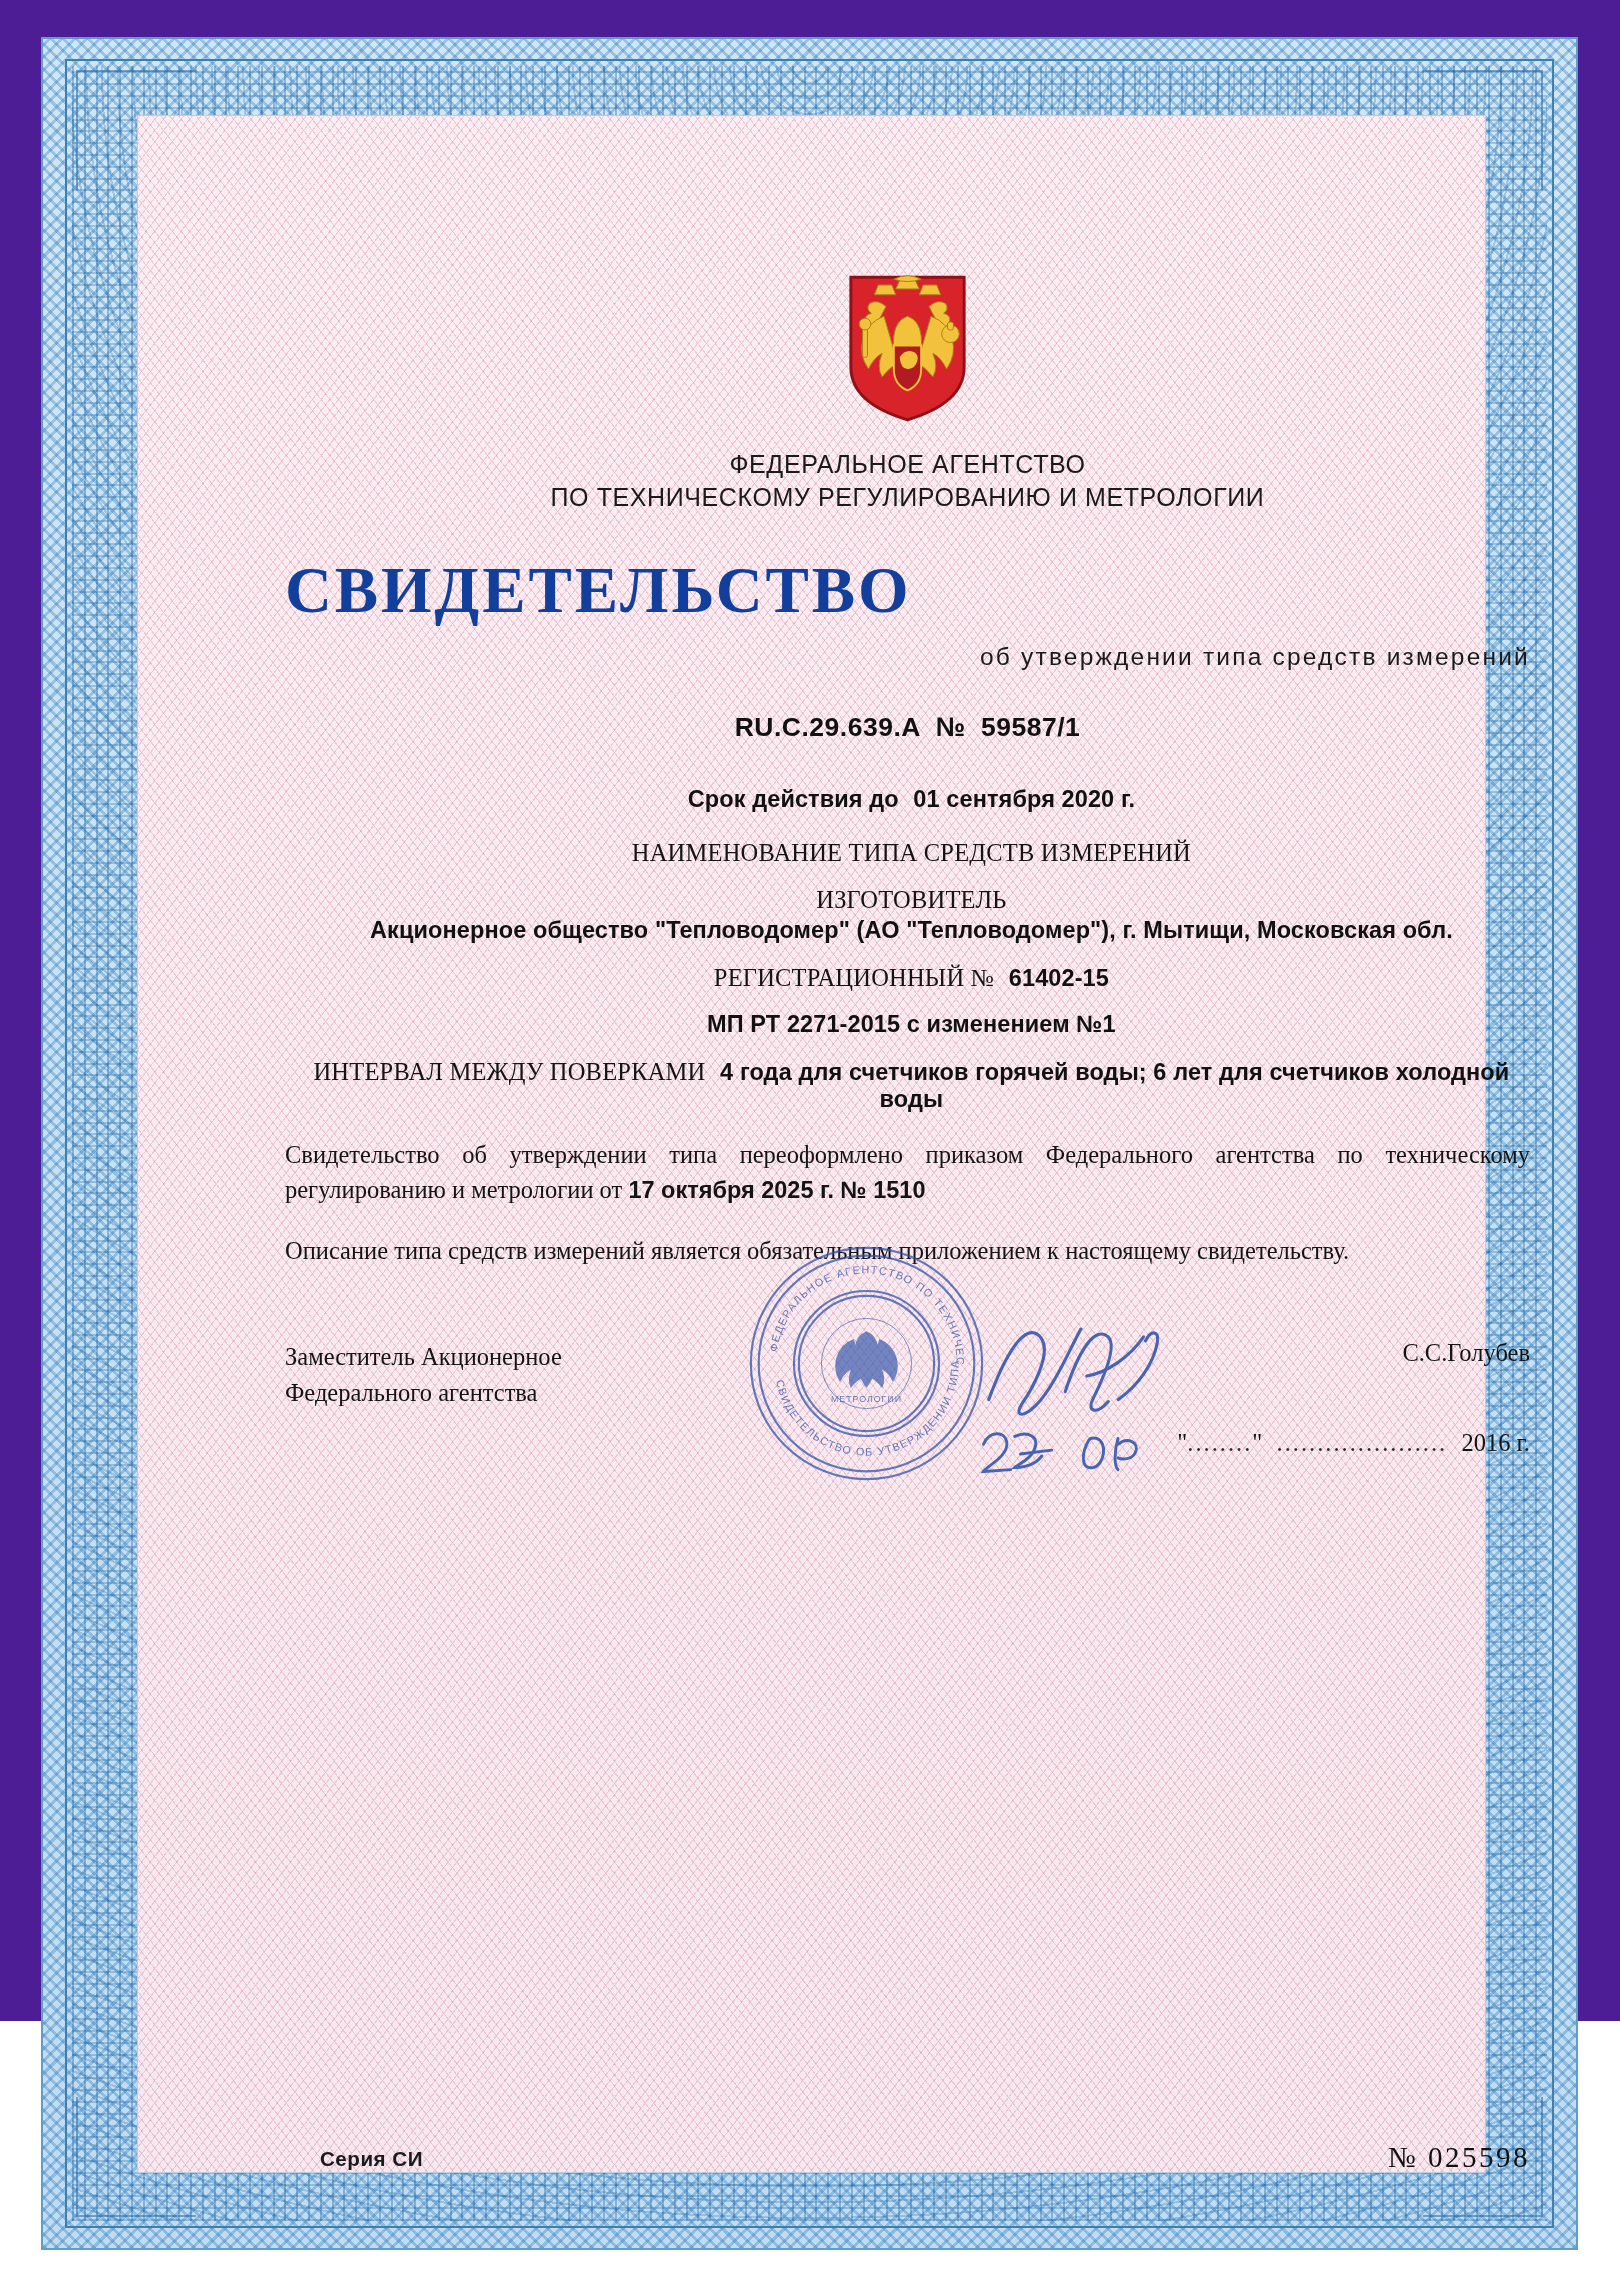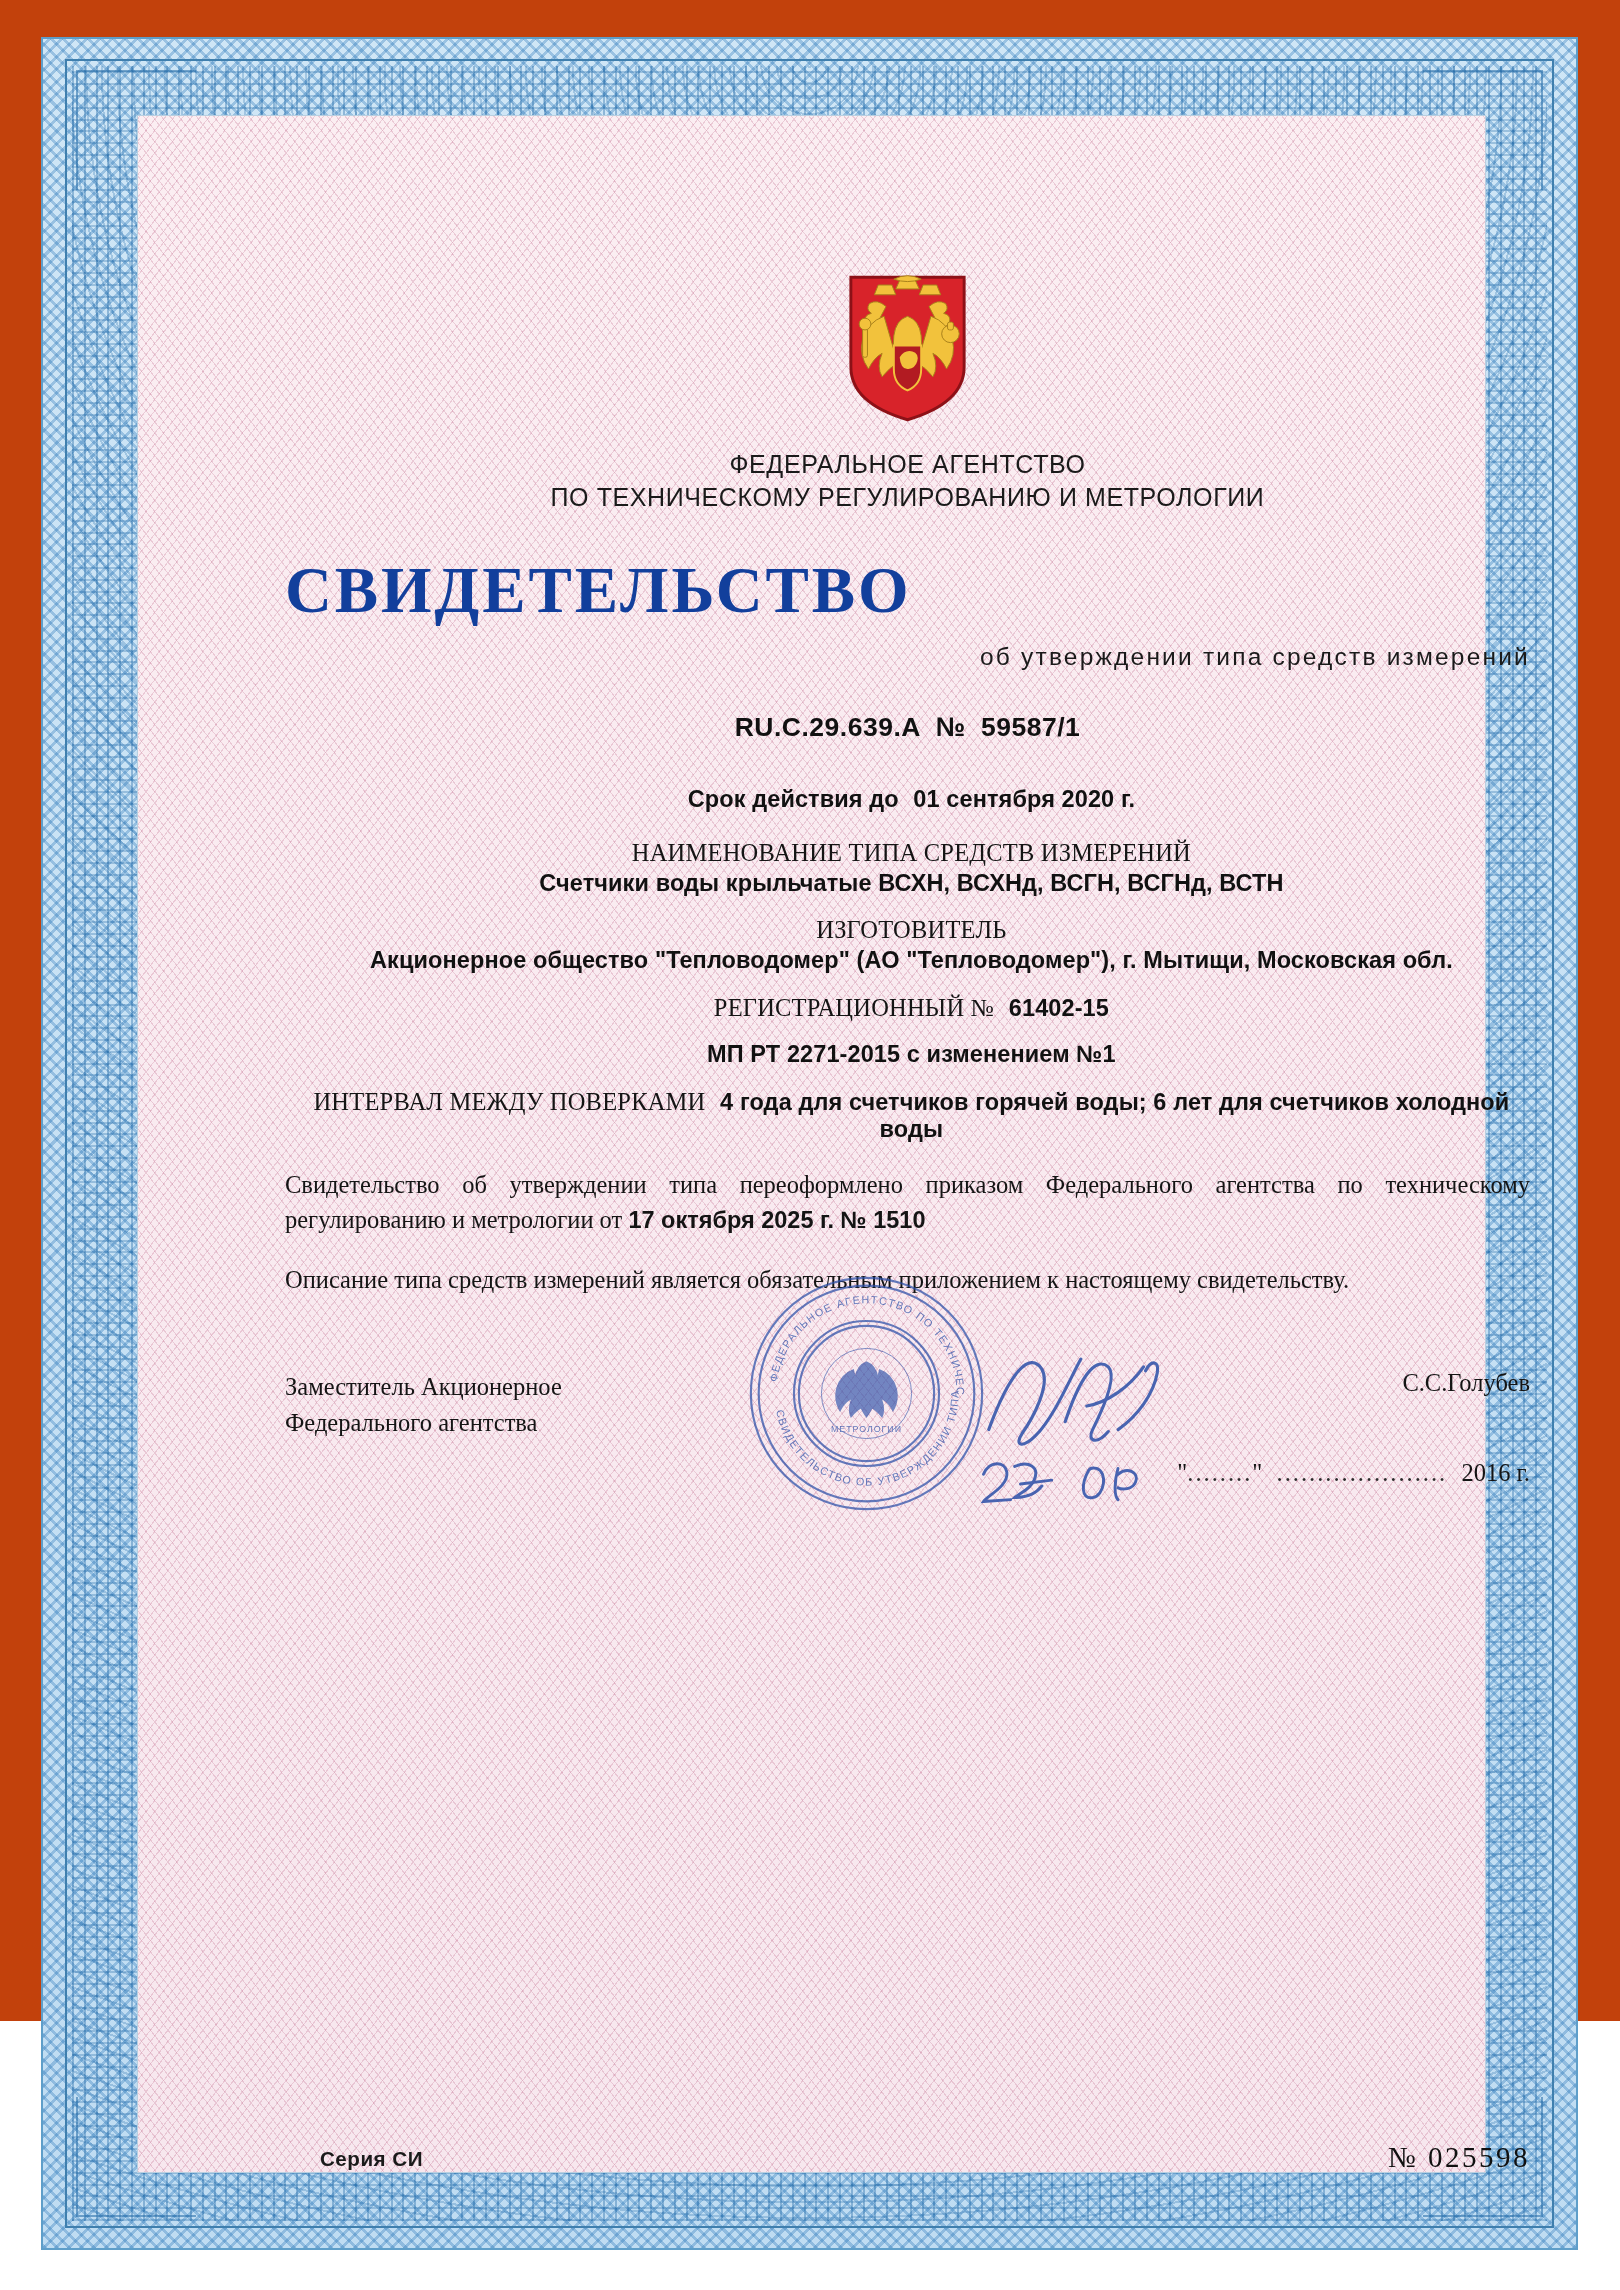--- a/index.html
+++ b/index.html
@@ -14,21 +14,21 @@
     position: relative;
     overflow: hidden;
   }
 
   
   .page {
     position: absolute;
     left: 0; top: 0;
     width: 1620px;
     height: 2021px;
-    background: #c2410c;
+    background: #4c1d95;
   }
 
   .cert-outer {
     position: absolute;
     left: 41px;
     top: 37px;
     width: 1537px;
     height: 2213px;
     background:
       repeating-linear-gradient(45deg, rgba(30,110,180,0.30) 0 2.9px, rgba(255,255,255,0.0) 2.9px 8.8px),
@@ -320,21 +320,20 @@
         <div class="body-block">
 
           <div class="row row-inline" style="margin-bottom:25.5px;">
             <span class="val">Срок действия до</span>
             <span class="val">&nbsp;</span>
             <span class="val">01 сентября 2020 г.</span>
           </div>
 
           <div class="row row-title">
             <span class="lbl">НАИМЕНОВАНИЕ ТИПА СРЕДСТВ ИЗМЕРЕНИЙ</span>
-            <span class="val">Счетчики воды крыльчатые ВСХН, ВСХНд, ВСГН, ВСГНд, ВСТН</span>
           </div>
 
           <div class="row row-title">
             <span class="lbl">ИЗГОТОВИТЕЛЬ</span>
             <span class="val">Акционерное общество "Тепловодомер" (АО "Тепловодомер"), г. Мытищи, Московская обл.</span>
           </div>
 
           <div class="row row-inline">
             <span class="lbl">РЕГИСТРАЦИОННЫЙ №</span>
             <span class="val">&nbsp;</span>

